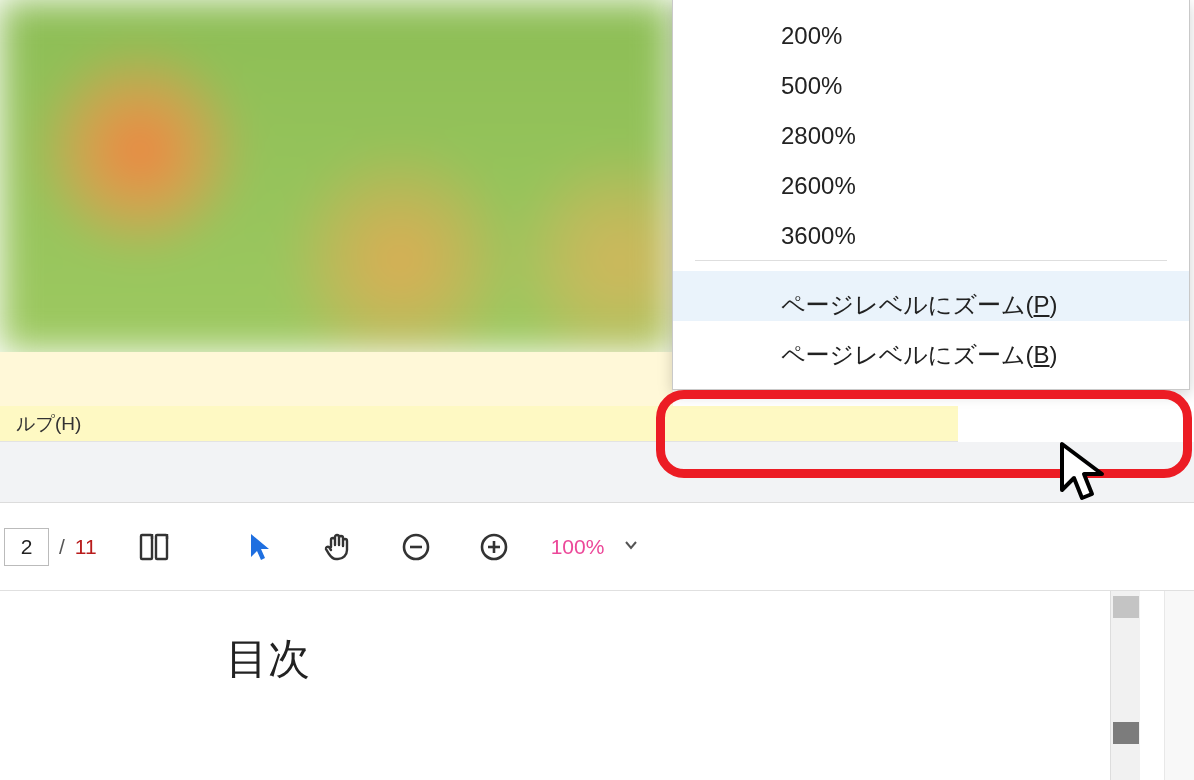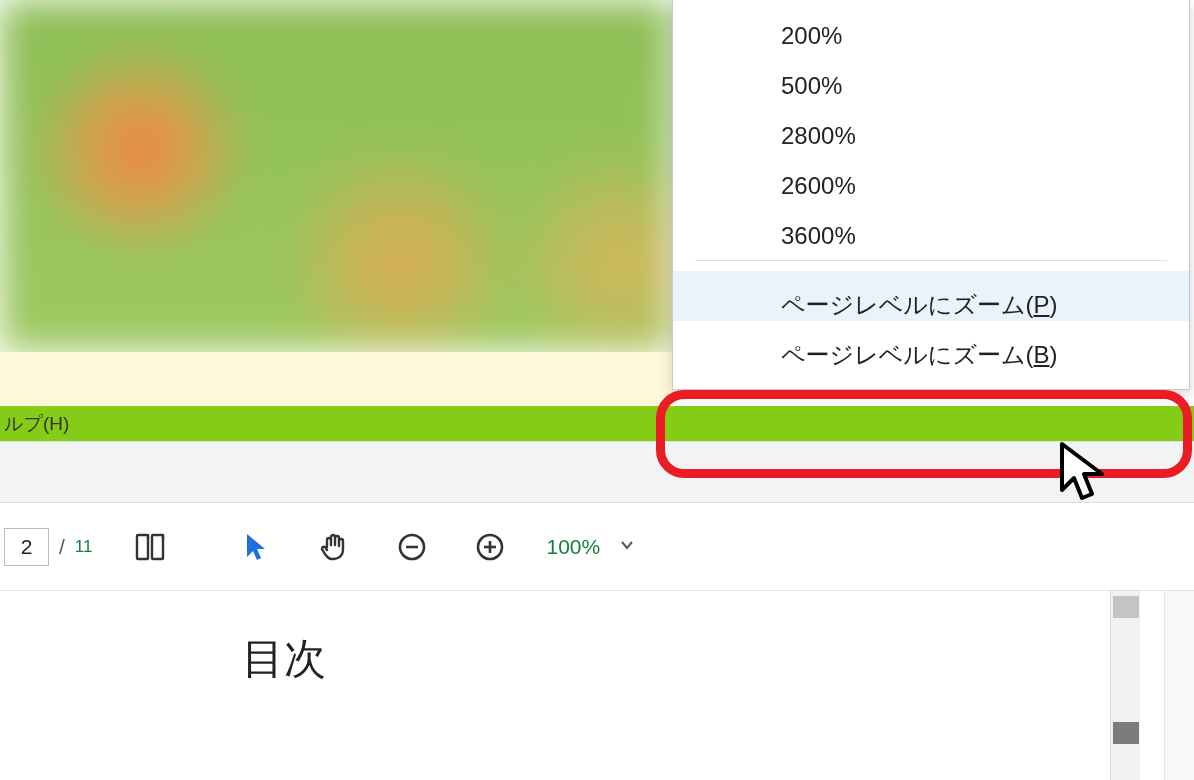--- a/index.html
+++ b/index.html
@@ -16,49 +16,49 @@
     filter: blur(18px);
     border-right: 1px solid rgba(0,0,0,0.08);
   }
 
   .cream-band {
     position: absolute; left: 0; top: 352px; width: 673px; height: 54px;
     background: #fff8d8;
   }
 
   .menubar {
-    position: absolute; left: 0; top: 406px; width: 1194px; height: 36px;
-    background: #84cc16; border-bottom: 1px solid #e3e3e3;
-    display: flex; align-items: center; padding-left: 4px;
+    position: absolute; left: 0; top: 406px; width: 958px; height: 36px;
+    background: #fef9c3; border-bottom: 1px solid #e3e3e3;
+    display: flex; align-items: center; padding-left: 16px;
     font-size: 19px; color: #333;
   }
 
   .toolbar-blank {
     position: absolute; left: 0; top: 442px; width: 1194px; height: 61px;
     background: #f2f3f5; border-bottom: 1px solid #dcdcdc;
   }
 
   .toolbar {
     position: absolute; left: 0; top: 503px; width: 1194px; height: 88px;
     background: #fff; border-bottom: 1px solid #e0e0e0;
     display: flex; align-items: center;
   }
   .page-input {
     width: 45px; height: 38px; margin-left: 4px;
     border: 1px solid #bbb; text-align: center; font-size: 21px; color: #222;
   }
   .page-sep { margin: 0 10px; font-size: 21px; color: #555; }
-  .page-total { font-size: 17px; color: #15803d; }
+  .page-total { font-size: 21px; color: #b91c1c; }
   .tb-icon { width: 42px; height: 42px; display: flex; align-items: center; justify-content: center; margin: 0 18px; }
   .tb-icon svg { width: 32px; height: 32px; }
-  .zoom-value { font-size: 21px; color: #15803d; margin: 0 18px; }
+  .zoom-value { font-size: 21px; color: #ec4899; margin: 0 18px; }
   .dd-caret { margin-left: 2px; }
 
   .doc-area {
-    position: absolute; left: 16px; top: 591px; width: 1110px; height: 189px;
+    position: absolute; left: 0; top: 591px; width: 1110px; height: 189px;
     background: #fff;
   }
   .doc-heading {
     position: absolute; left: 226px; top: 40px;
     font-size: 42px; font-family: "Yu Mincho", "MS Mincho", serif; color: #222;
   }
 
   .vscroll-track {
     position: absolute; right: 30px; left: 1110px; top: 591px; width: 30px; height: 189px;
     background: #f1f1f1; border-left: 1px solid #ddd;

